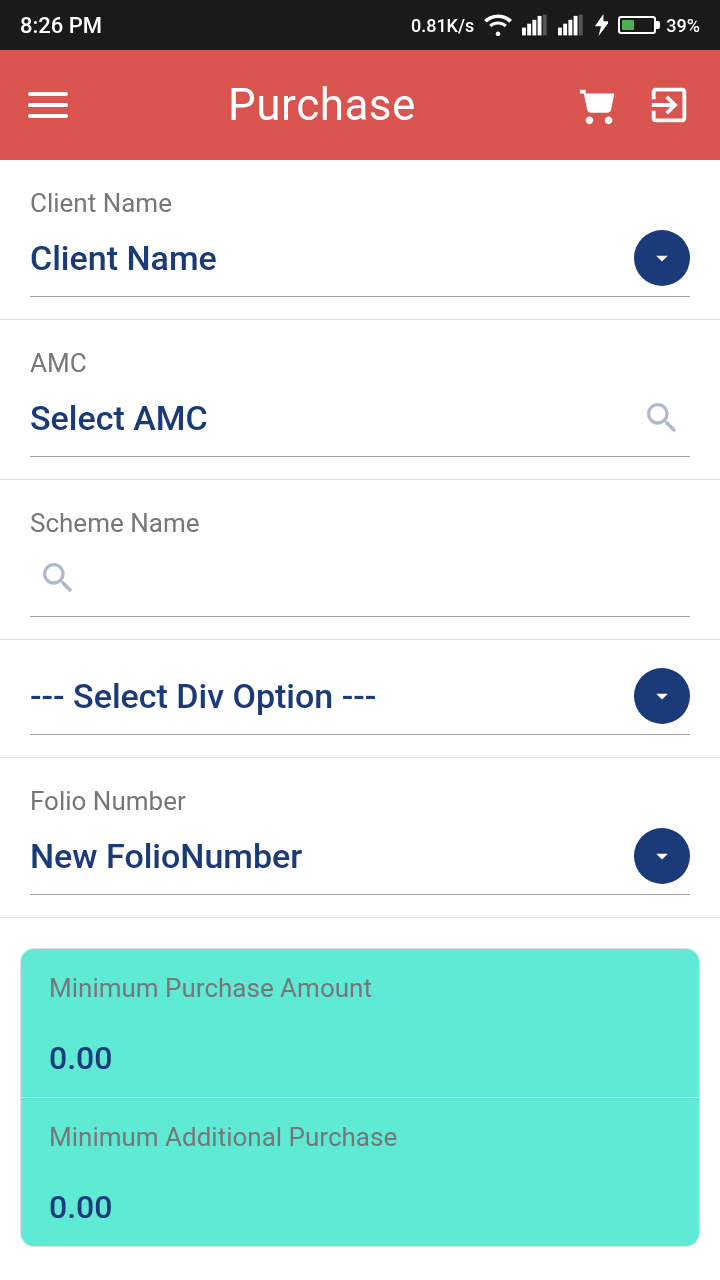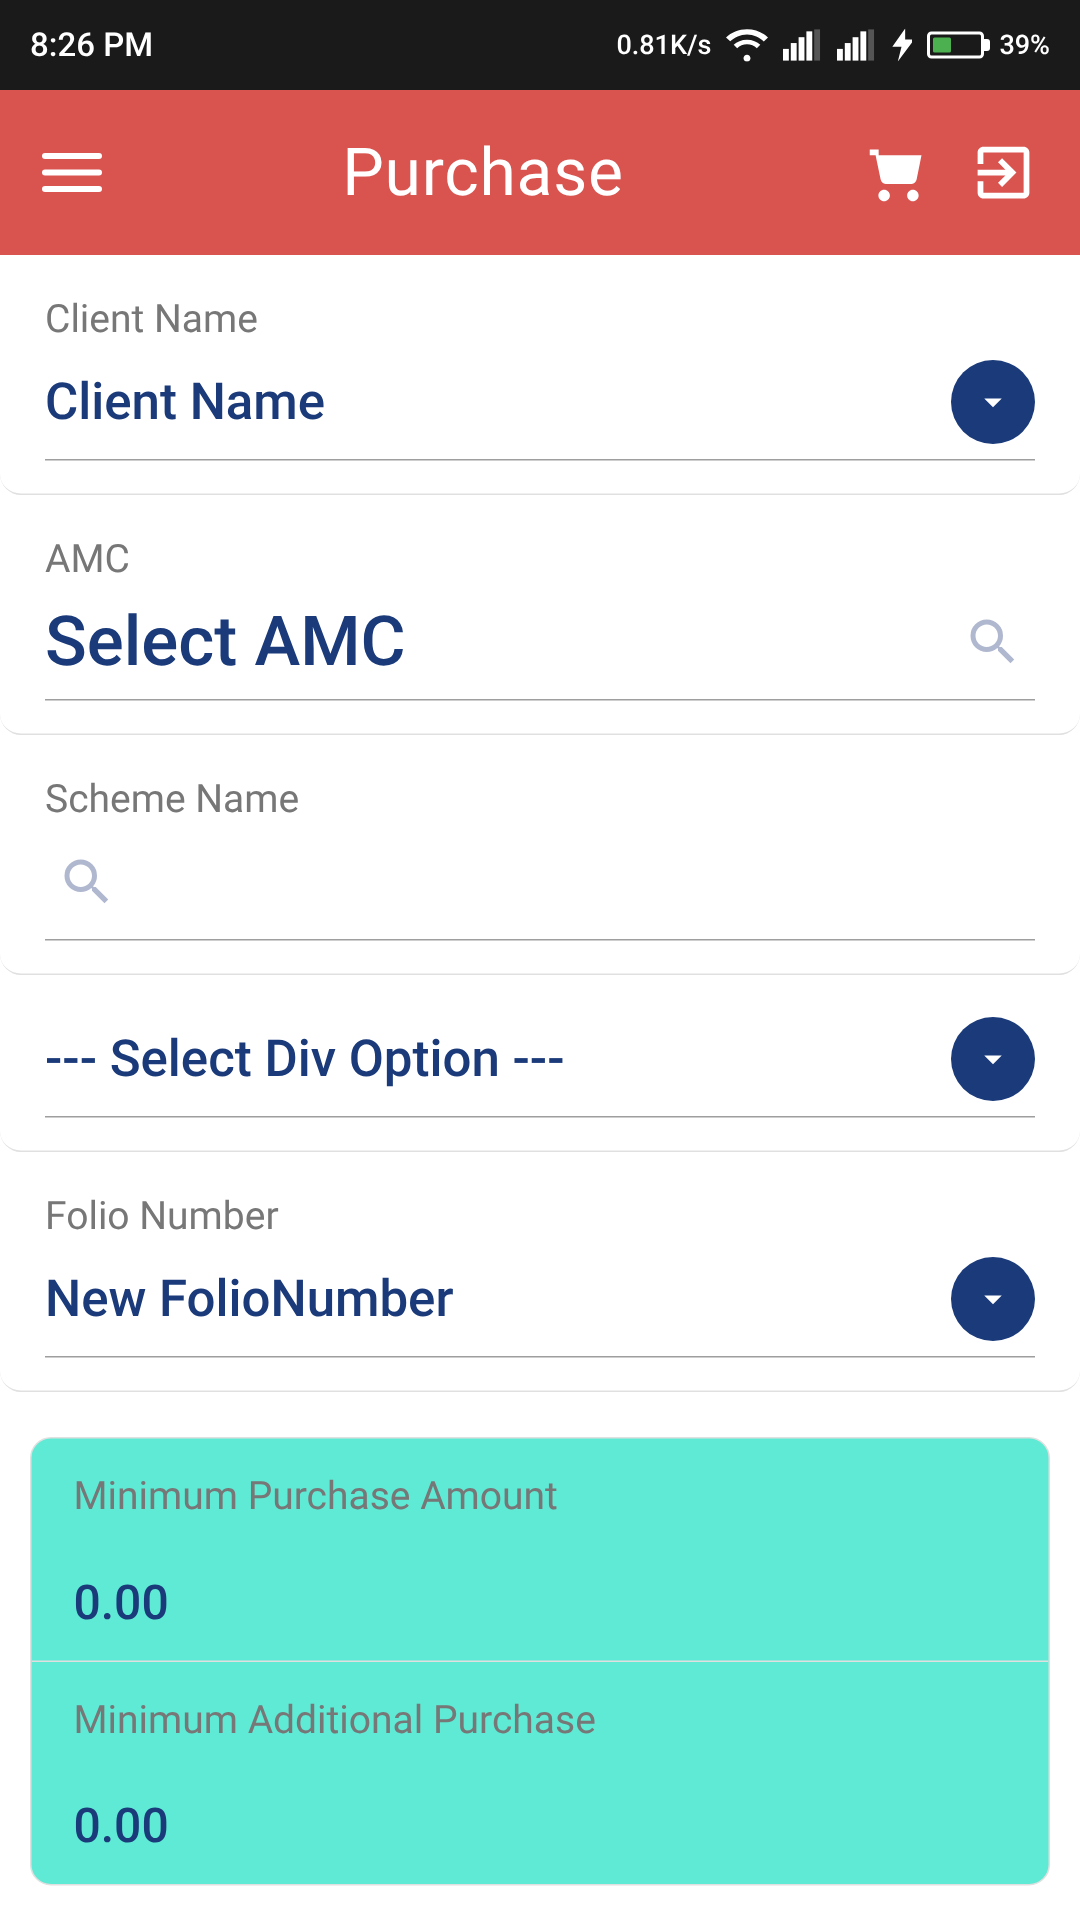--- a/index.html
+++ b/index.html
@@ -8,21 +8,21 @@
       width: 720px;
       min-height: 1280px;
       font-family: 'Roboto', Arial, sans-serif;
       background: #f5f5f5;
       overflow-x: hidden;
     }
 
     
     .status-bar {
       width: 100%;
-      height: 60px;
+      height: 50px;
       background: #1a1a1a;
       display: flex;
       align-items: center;
       justify-content: space-between;
       padding: 0 20px;
       color: white;
       font-size: 22px;
       font-weight: 500;
     }
     .status-left { display: flex; align-items: center; gap: 8px; }
@@ -77,42 +77,41 @@
     
     .content {
       background: white;
       width: 100%;
     }
 
     
     .field-group {
       padding: 28px 30px 22px 30px;
       border-bottom: 1px solid #e0e0e0;
-      border-radius: 14px;
     }
     .field-label {
       font-size: 26px;
       color: #777;
       margin-bottom: 12px;
       font-weight: 400;
     }
     .field-row {
       display: flex;
       align-items: center;
       justify-content: space-between;
       border-bottom: 1.5px solid #9e9e9e;
       padding-bottom: 10px;
     }
     .field-value {
       font-size: 34px;
       color: #1a3a7a;
       font-weight: 500;
     }
     .field-placeholder {
-      font-size: 46px;
+      font-size: 34px;
       color: #1a3a7a;
       font-weight: 500;
     }
     .dropdown-btn {
       width: 56px; height: 56px;
       background: #1a3a7a;
       border-radius: 50%;
       display: flex; align-items: center; justify-content: center;
       cursor: pointer;
       flex-shrink: 0;

